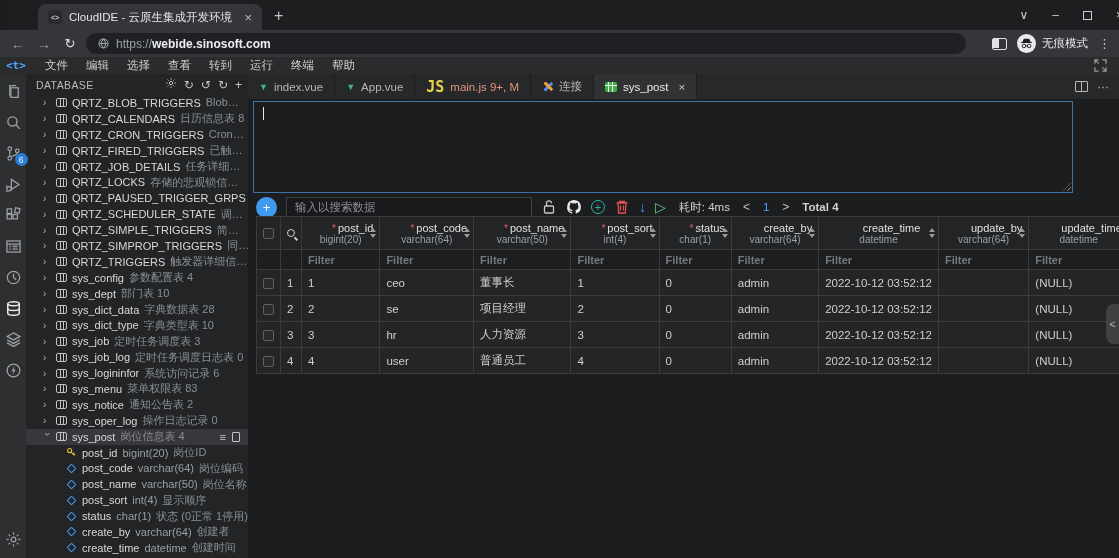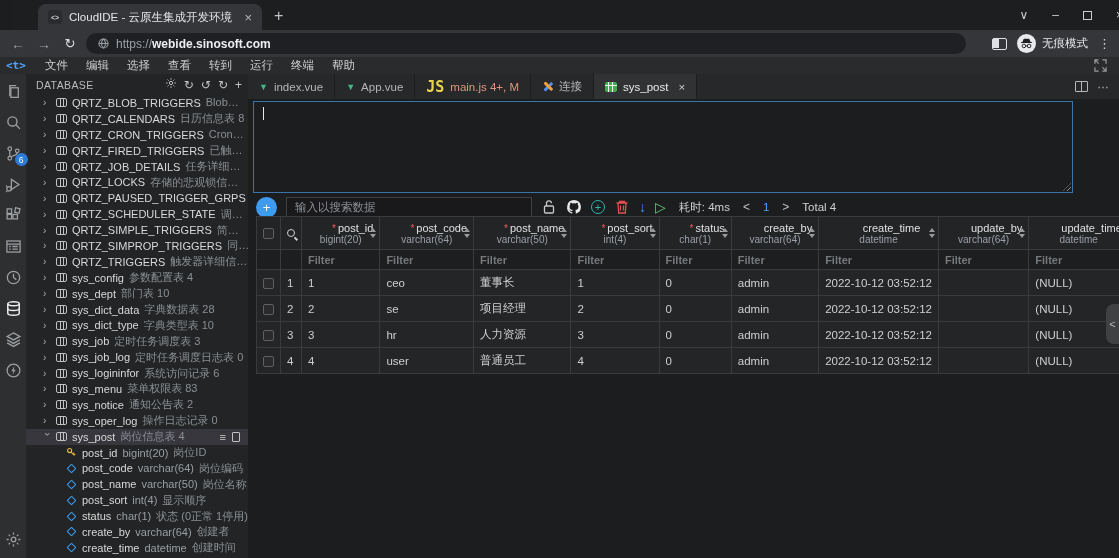--- a/index.html
+++ b/index.html
@@ -101,21 +101,21 @@
   .searchbox{width:246px;height:20px;background:#19191b;border:1px solid #3f4042;color:#ccc;font-size:11.5px;padding:0 8px;outline:none;}
   .searchbox::placeholder{color:#8d9196;}
   .tbic{width:16px;height:16px;flex:none;}
   .tbic svg{width:100%;height:100%;}
   .pluscircle{width:14px;height:14px;border:1.4px solid #2ab5ad;border-radius:50%;color:#2ab5ad;display:flex;align-items:center;justify-content:center;font-size:11px;line-height:1;flex:none;}
   .dn{color:#3794ff;font-size:14px;font-weight:bold;}
   .play{color:#63c57a;font-size:14px;}
   .elapsed{color:#d0d0d0;margin-left:4px;}
   .pgchev{color:#c0c0c0;font-size:12px;padding:0 4px;}
   .pgnum{color:#4ea1ff;}
-  .total{color:#d0d0d0;}
+  .total{color:#d0d0d0;font-weight:bold;}
 
   
   .grid{position:absolute;left:8px;top:142px;border-collapse:collapse;table-layout:fixed;font-size:11.5px;}
   .grid th,.grid td{border:1px solid #3a3b3c;padding:0 6px;overflow:hidden;white-space:nowrap;}
   .grid thead th{background:#232426;height:33px;font-weight:normal;position:relative;text-align:center;vertical-align:middle;}
   .hname{color:#e0e0e0;font-size:11px;margin-left:24px;}
   .star{color:#f05a5a;margin-right:2px;font-size:10px;}
   .htype{color:#9aa0a6;font-size:10px;}
   .sort{position:absolute;right:3px;top:50%;transform:translateY(-50%);display:flex;flex-direction:column;gap:2px;}
   .sort i{width:0;height:0;border-left:3.5px solid transparent;border-right:3.5px solid transparent;}
@@ -495,21 +495,21 @@
         <span class="etab">
             <span class="vueic">▼</span>
             <span>index.vue</span>
           </span>
         <span class="etab">
             <span class="vueic">▼</span>
             <span>App.vue</span>
           </span>
         <span class="etab modified">
             <span class="jsic">JS</span>
-            <span>main.js 4+, M</span>
+            <span>main.js 9+, M</span>
           </span>
         <span class="etab">
             <span class="xicon"></span>
             <span>连接</span>
           </span>
         <span class="etab active">
             <span class="gridic"></span>
             <span>sys_post</span>
             <span class="etclose">×</span>
           </span>

